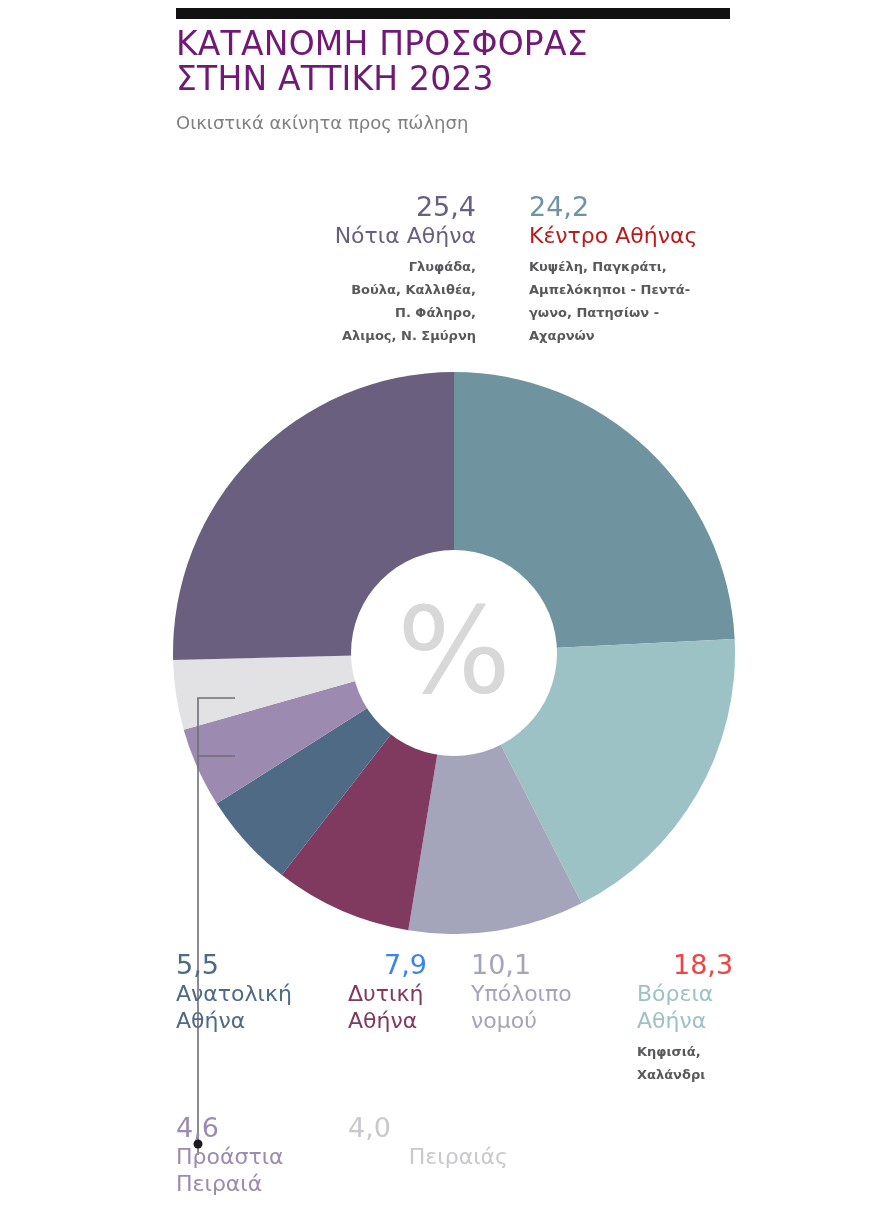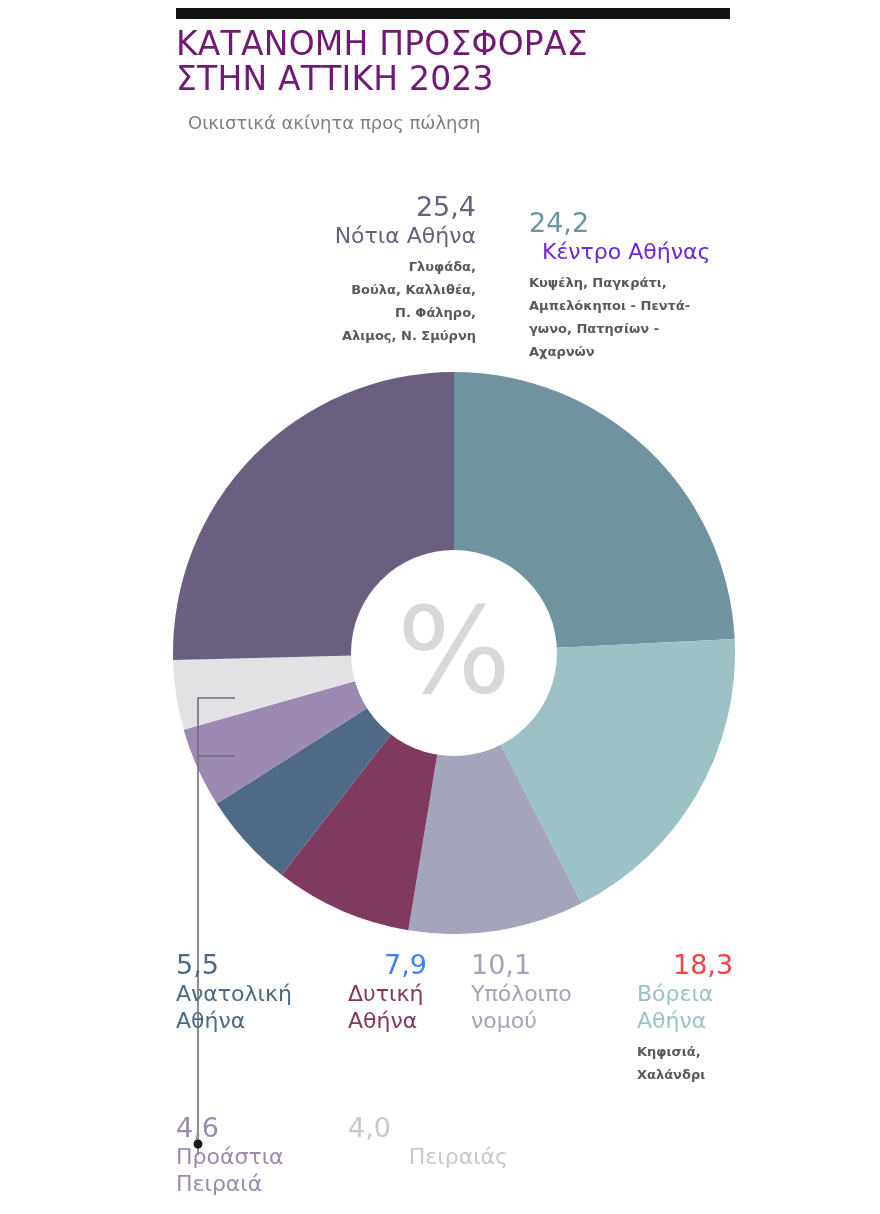--- a/index.html
+++ b/index.html
@@ -34,21 +34,21 @@
   #page-title {
     font-size: 33px;
     line-height: 35px;
     letter-spacing: 0.2px;
     color: #701a75;
     font-weight: 400;
     margin: 0;
     white-space: pre-line;
   }
   #page-subtitle {
-    margin: 16px 0 0 12px;
+    margin: 16px 0 0 0;
     font-size: 18px;
     line-height: 22px;
     color: #7f7f7f;
     font-weight: 400;
   }
 
   
   .callout { position: absolute; }
   .callout .value {
     font-size: 27px;
@@ -67,21 +67,21 @@
     font-size: 13px;
     line-height: 23px;
     color: #59595c;
     font-weight: 700;
     display: block;
     white-space: pre-line;
     margin-top: 6px;
   }
 
   #callout-notia  { left: 176px; top: 192px; width: 300px; text-align: right; }
-  #callout-kentro { left: 529px; top: 208px; width: 300px; }
+  #callout-kentro { left: 529px; top: 192px; width: 300px; }
 
   #callout-anatoliki { left: 176px; top: 950px; width: 165px; }
   #callout-dytiki    { left: 348px; top: 950px; width: 150px; }
   #callout-ypoloipo  { left: 471px; top: 950px; width: 155px; }
   #callout-voreia    { left: 637px; top: 950px; width: 180px; }
 
   #callout-proastia  { left: 176px; top: 1113px; width: 170px; }
   #callout-peiraias  { left: 348px; top: 1113px; width: 160px; }
 
   
@@ -176,21 +176,21 @@
   <span class="value" style="color: rgb(106, 95, 126);">25,4</span>
   <span class="name" style="color: rgb(106, 95, 126);">Νότια Αθήνα</span>
   <span class="detail">Γλυφάδα,
 Βούλα, Καλλιθέα,
 Π. Φάληρο,
 Αλιμος, Ν. Σμύρνη</span>
 </div>
 
 <div class="callout" id="callout-kentro">
   <span class="value" style="color: rgb(111, 148, 160);">24,2</span>
-  <span class="name" style="color: #6d28d9; margin-left: 13px;">Κέντρο Αθήνας</span>
+  <span class="name" style="color: #b91c1c;">Κέντρο Αθήνας</span>
   <span class="detail">Κυψέλη, Παγκράτι,
 Αμπελόκηποι - Πεντά-
 γωνο, Πατησίων -
 Αχαρνών</span>
 </div>
 
 <div class="callout" id="callout-anatoliki">
   <span class="value" style="color: rgb(79, 106, 132);">5,5</span>
   <span class="name" style="color: rgb(79, 106, 132);">Ανατολική
 Αθήνα</span>

